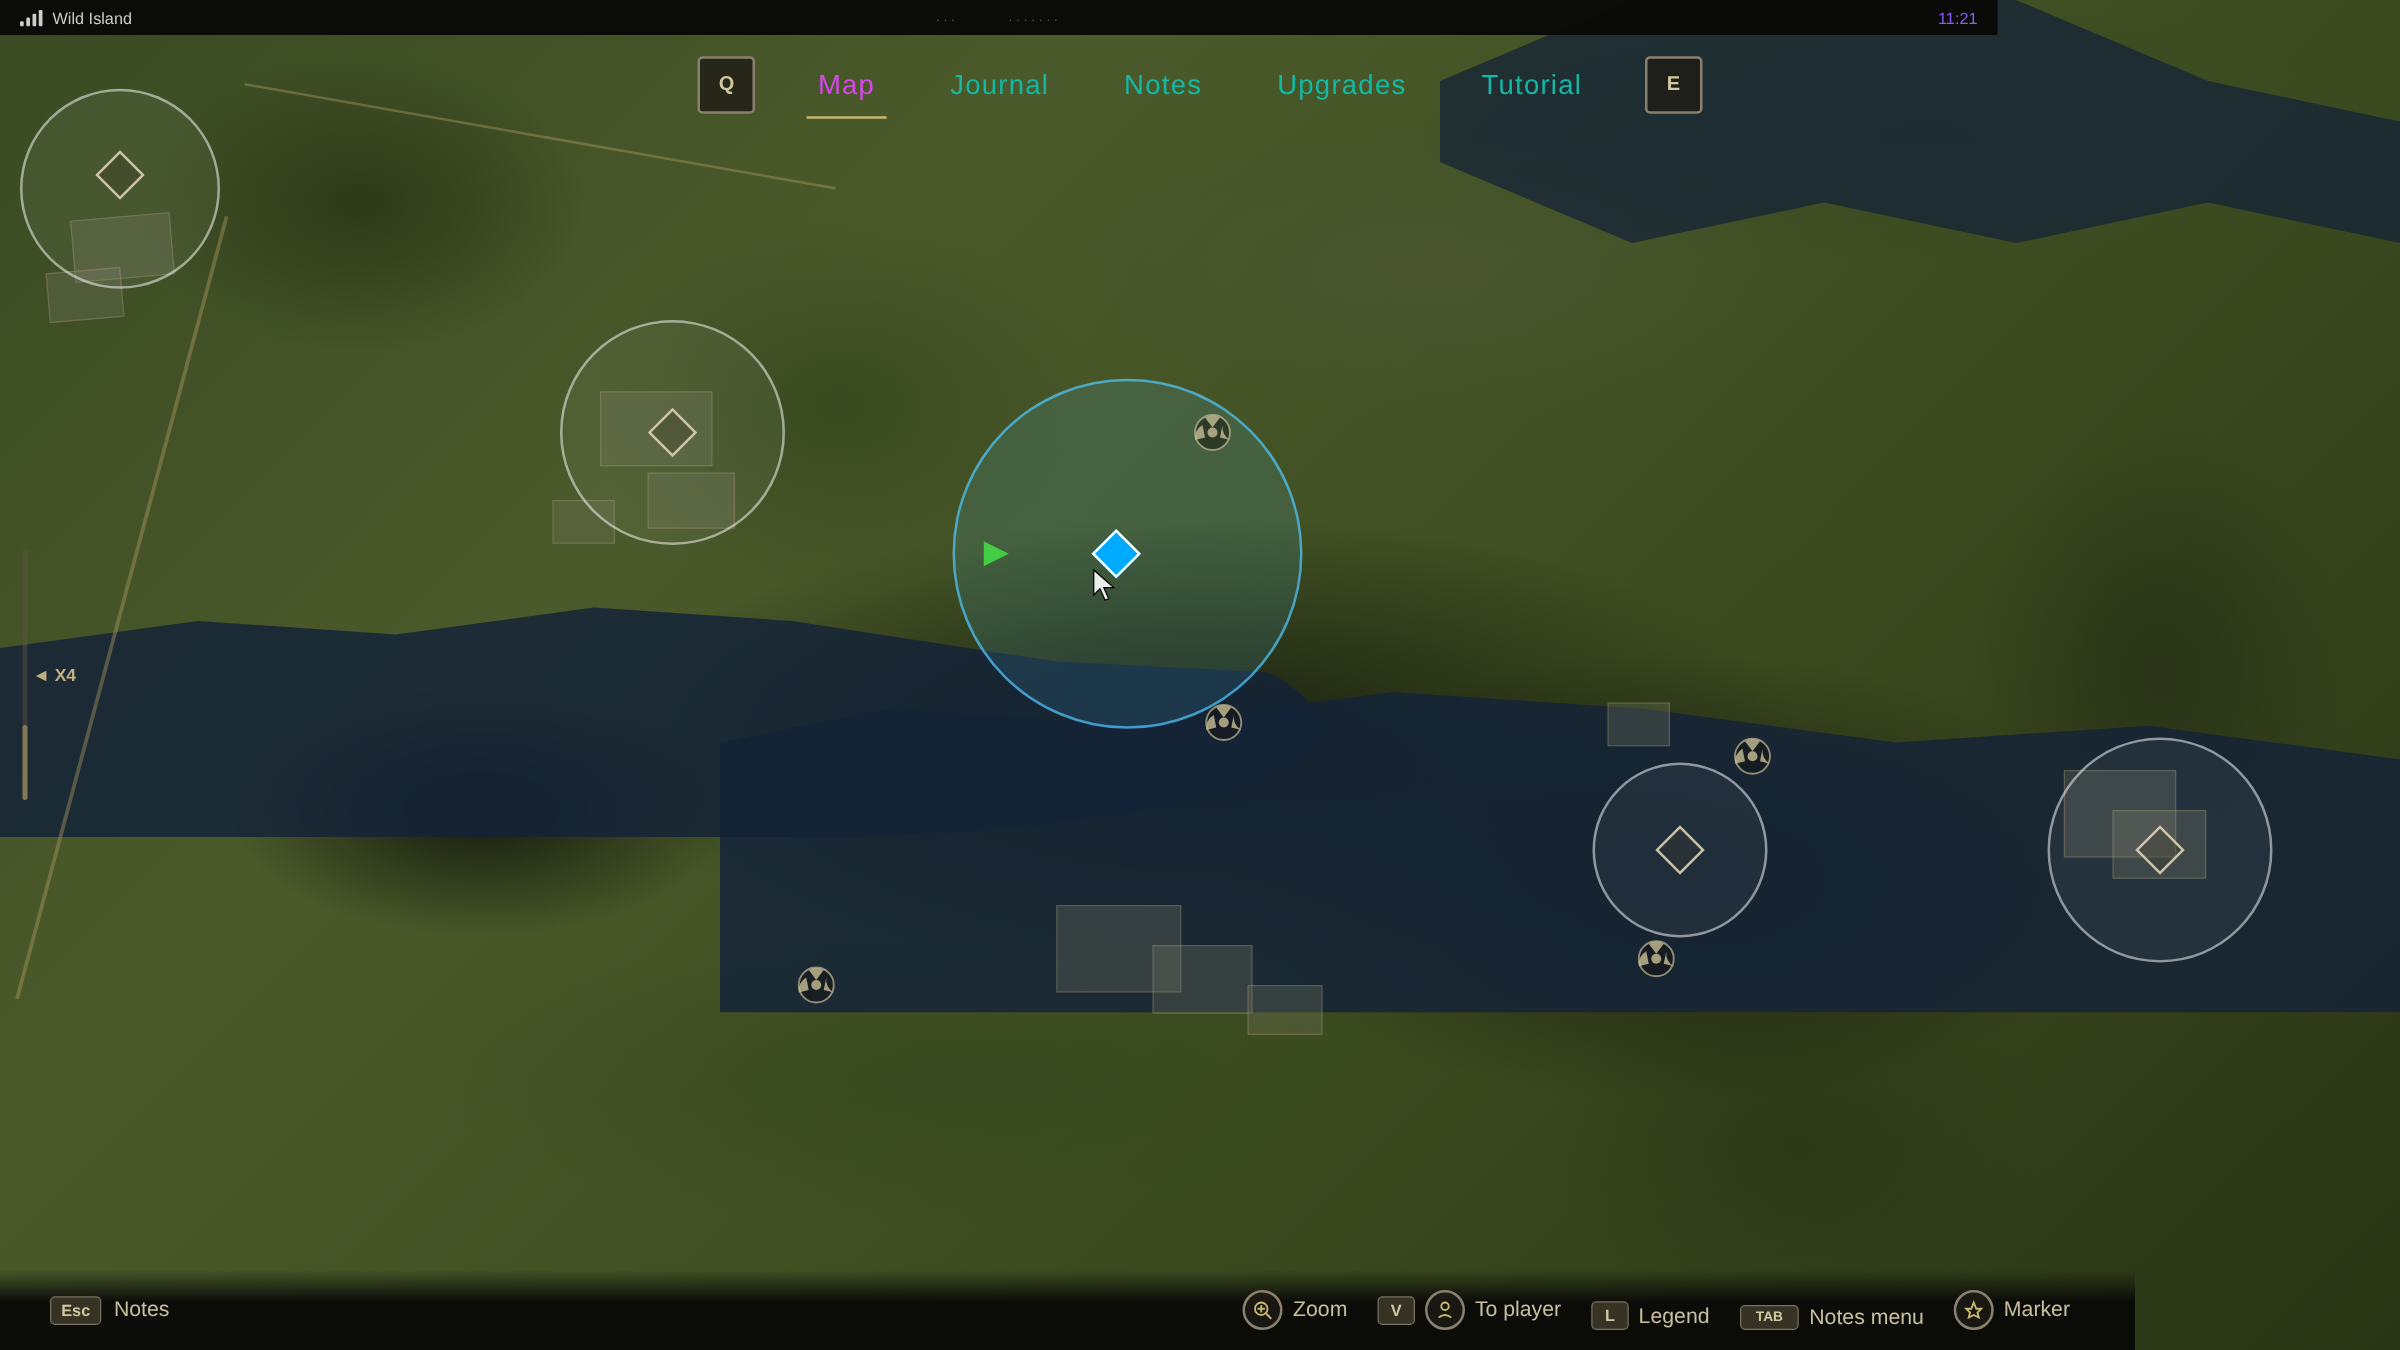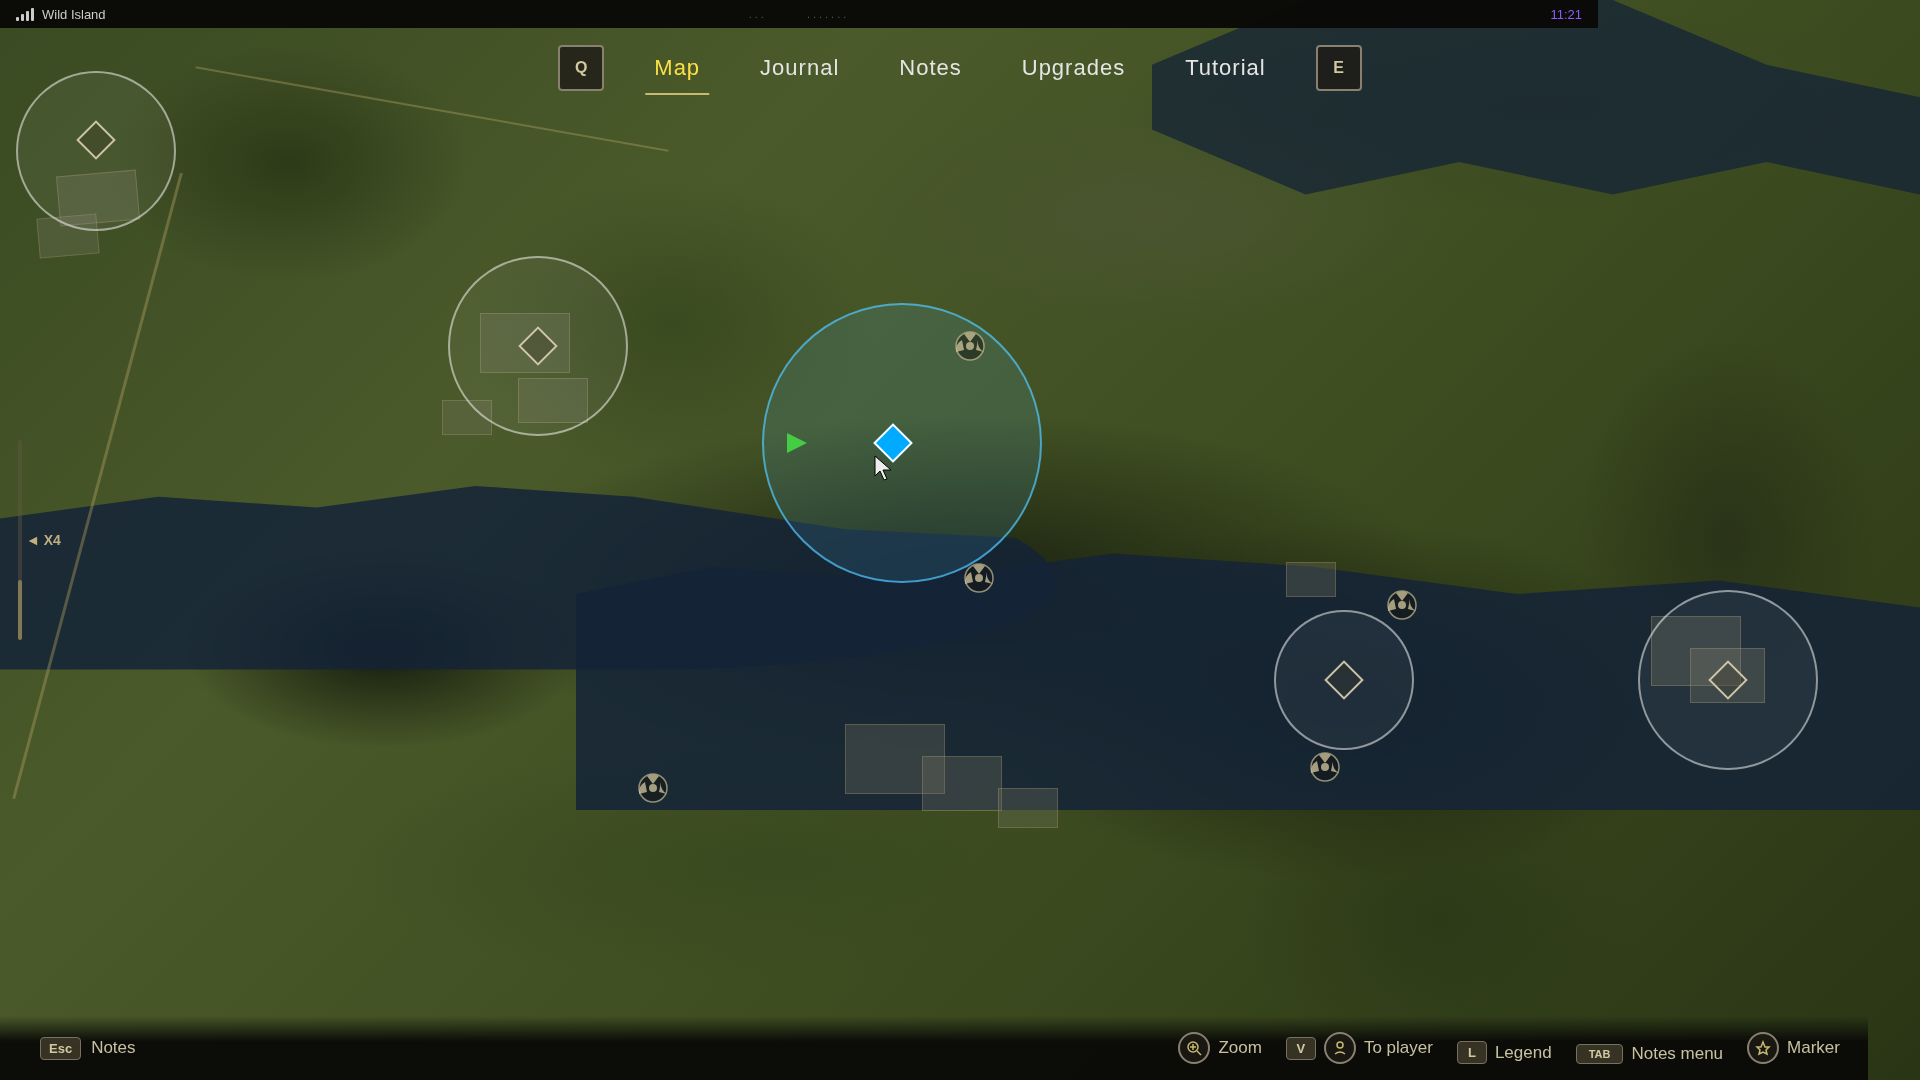--- a/index.html
+++ b/index.html
@@ -155,56 +155,56 @@
       justify-content: center;
       font-size: 16px;
       font-weight: bold;
       cursor: pointer;
       border-radius: 4px;
       margin: 0 20px;
     }
 
     .nav-tab {
       padding: 8px 30px;
-      color: #e5e5e5;
+      color: #14b8a6;
       font-size: 22px;
       font-weight: 400;
       cursor: pointer;
       letter-spacing: 1px;
       position: relative;
       text-transform: capitalize;
     }
 
     .nav-tab.active {
-      color: #fde047;
+      color: #d946ef;
       text-align: right;
     }
 
     .nav-tab.active::after {
       content: '';
       position: absolute;
       bottom: -6px;
       left: 50%;
       transform: translateX(-50%);
       width: 60%;
       height: 2px;
       background: #c8b870;
     }
 
     
     #bottom-bar {
       position: absolute;
       bottom: 0; left: 0;
-      width: 1868px;
+      width: 1708px;
       height: 64px;
       background: linear-gradient(0deg, rgba(10,10,8,0.97) 60%, transparent 100%);
       display: flex;
       align-items: center;
       justify-content: flex-end;
-      padding: 0 28px;
+      padding: 0 52px;
       z-index: 100;
     }
 
     .bottom-controls {
       display: flex;
       align-items: flex-end;
       gap: 24px;
     }
 
     .bottom-btn {

